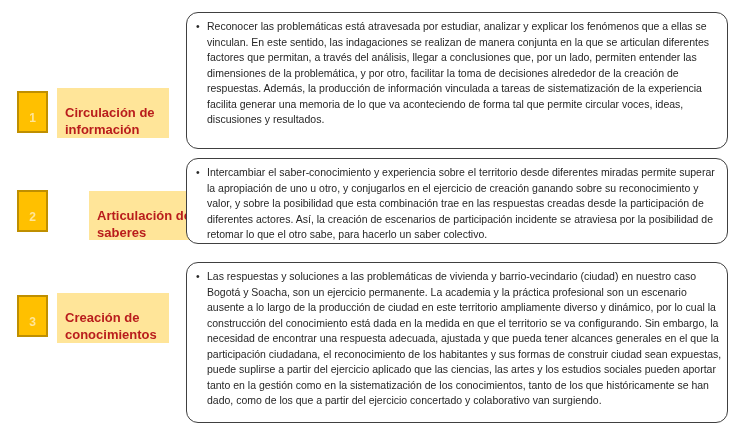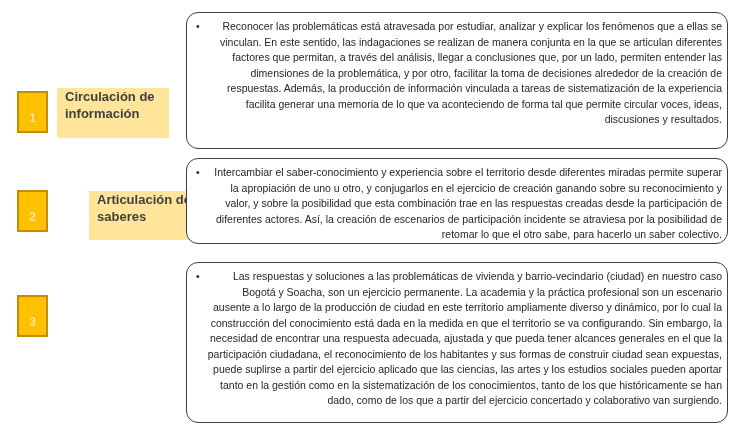--- a/index.html
+++ b/index.html
@@ -32,25 +32,25 @@
     padding-bottom: 6px;
   }
   .badge-1 { top: 91px; }
   .badge-2 { top: 190px; }
   .badge-3 { top: 295px; }
   .step-label {
     position: absolute;
     left: 57px;
     width: 112px;
     background: #FFE599;
-    color: #404040;
+    color: #b91c1c;
     font-weight: bold;
     font-size: 13px;
     line-height: 17px;
-    padding: 0 6px 8px 8px;
+    padding: 16px 6px 8px 8px;
     box-sizing: border-box;
   }
   .label-1 { top: 88px; height: 50px; }
   .label-2 { top: 191px; height: 49px; margin-left: 32px; }
   .label-3 { top: 293px; height: 50px; }
   .desc-box {
     position: absolute;
     left: 186px;
     width: 542px;
     background: #FFFFFF;
@@ -70,21 +70,21 @@
     width: 11px;
     flex: 0 0 11px;
     font-size: 10.5px;
     line-height: 15.5px;
     color: #262626;
   }
   .desc-text {
     flex: 1;
     font-size: 10.5px;
     line-height: 15.5px;
-    text-align: right;
+    text-align: left;
   }
 </style>
 </head>
 <body>
 
 <div class="canvas">
 
   <div class="step-badge badge-1">
     <span>1</span>
   </div>
@@ -107,20 +107,23 @@
   <div class="desc-box box-2">
     <div class="desc-inner">
       <span class="bullet">•</span>
       <span class="desc-text">Intercambiar el saber-conocimiento y experiencia sobre el territorio desde diferentes miradas permite superar la apropiación de uno u otro, y conjugarlos en el ejercicio de creación ganando sobre su reconocimiento y valor, y sobre la posibilidad que esta combinación trae en las respuestas creadas desde la participación de diferentes actores. Así, la creación de escenarios de participación incidente se atraviesa por la posibilidad de retomar lo que el otro sabe, para hacerlo un saber colectivo.</span>
     </div>
   </div>
 
   <div class="step-badge badge-3">
     <span>3</span>
   </div>
+  <div class="step-label label-3">
+    <span>Creación de conocimientos</span>
+  </div>
   <div class="desc-box box-3">
     <div class="desc-inner">
       <span class="bullet">•</span>
       <span class="desc-text">Las respuestas y soluciones a las problemáticas de vivienda y barrio-vecindario (ciudad) en nuestro caso Bogotá y Soacha, son un ejercicio permanente. La academia y la práctica profesional son un escenario ausente a lo largo de la producción de ciudad en este territorio ampliamente diverso y dinámico, por lo cual la construcción del conocimiento está dada en la medida en que el territorio se va configurando. Sin embargo, la necesidad de encontrar una respuesta adecuada, ajustada y que pueda tener alcances generales en el que la participación ciudadana, el reconocimiento de los habitantes y sus formas de construir ciudad sean expuestas, puede suplirse a partir del ejercicio aplicado que las ciencias, las artes y los estudios sociales pueden aportar tanto en la gestión como en la sistematización de los conocimientos, tanto de los que históricamente se han dado, como de los que a partir del ejercicio concertado y colaborativo van surgiendo.</span>
     </div>
   </div>
 
 </div>
 
 </body></html>

